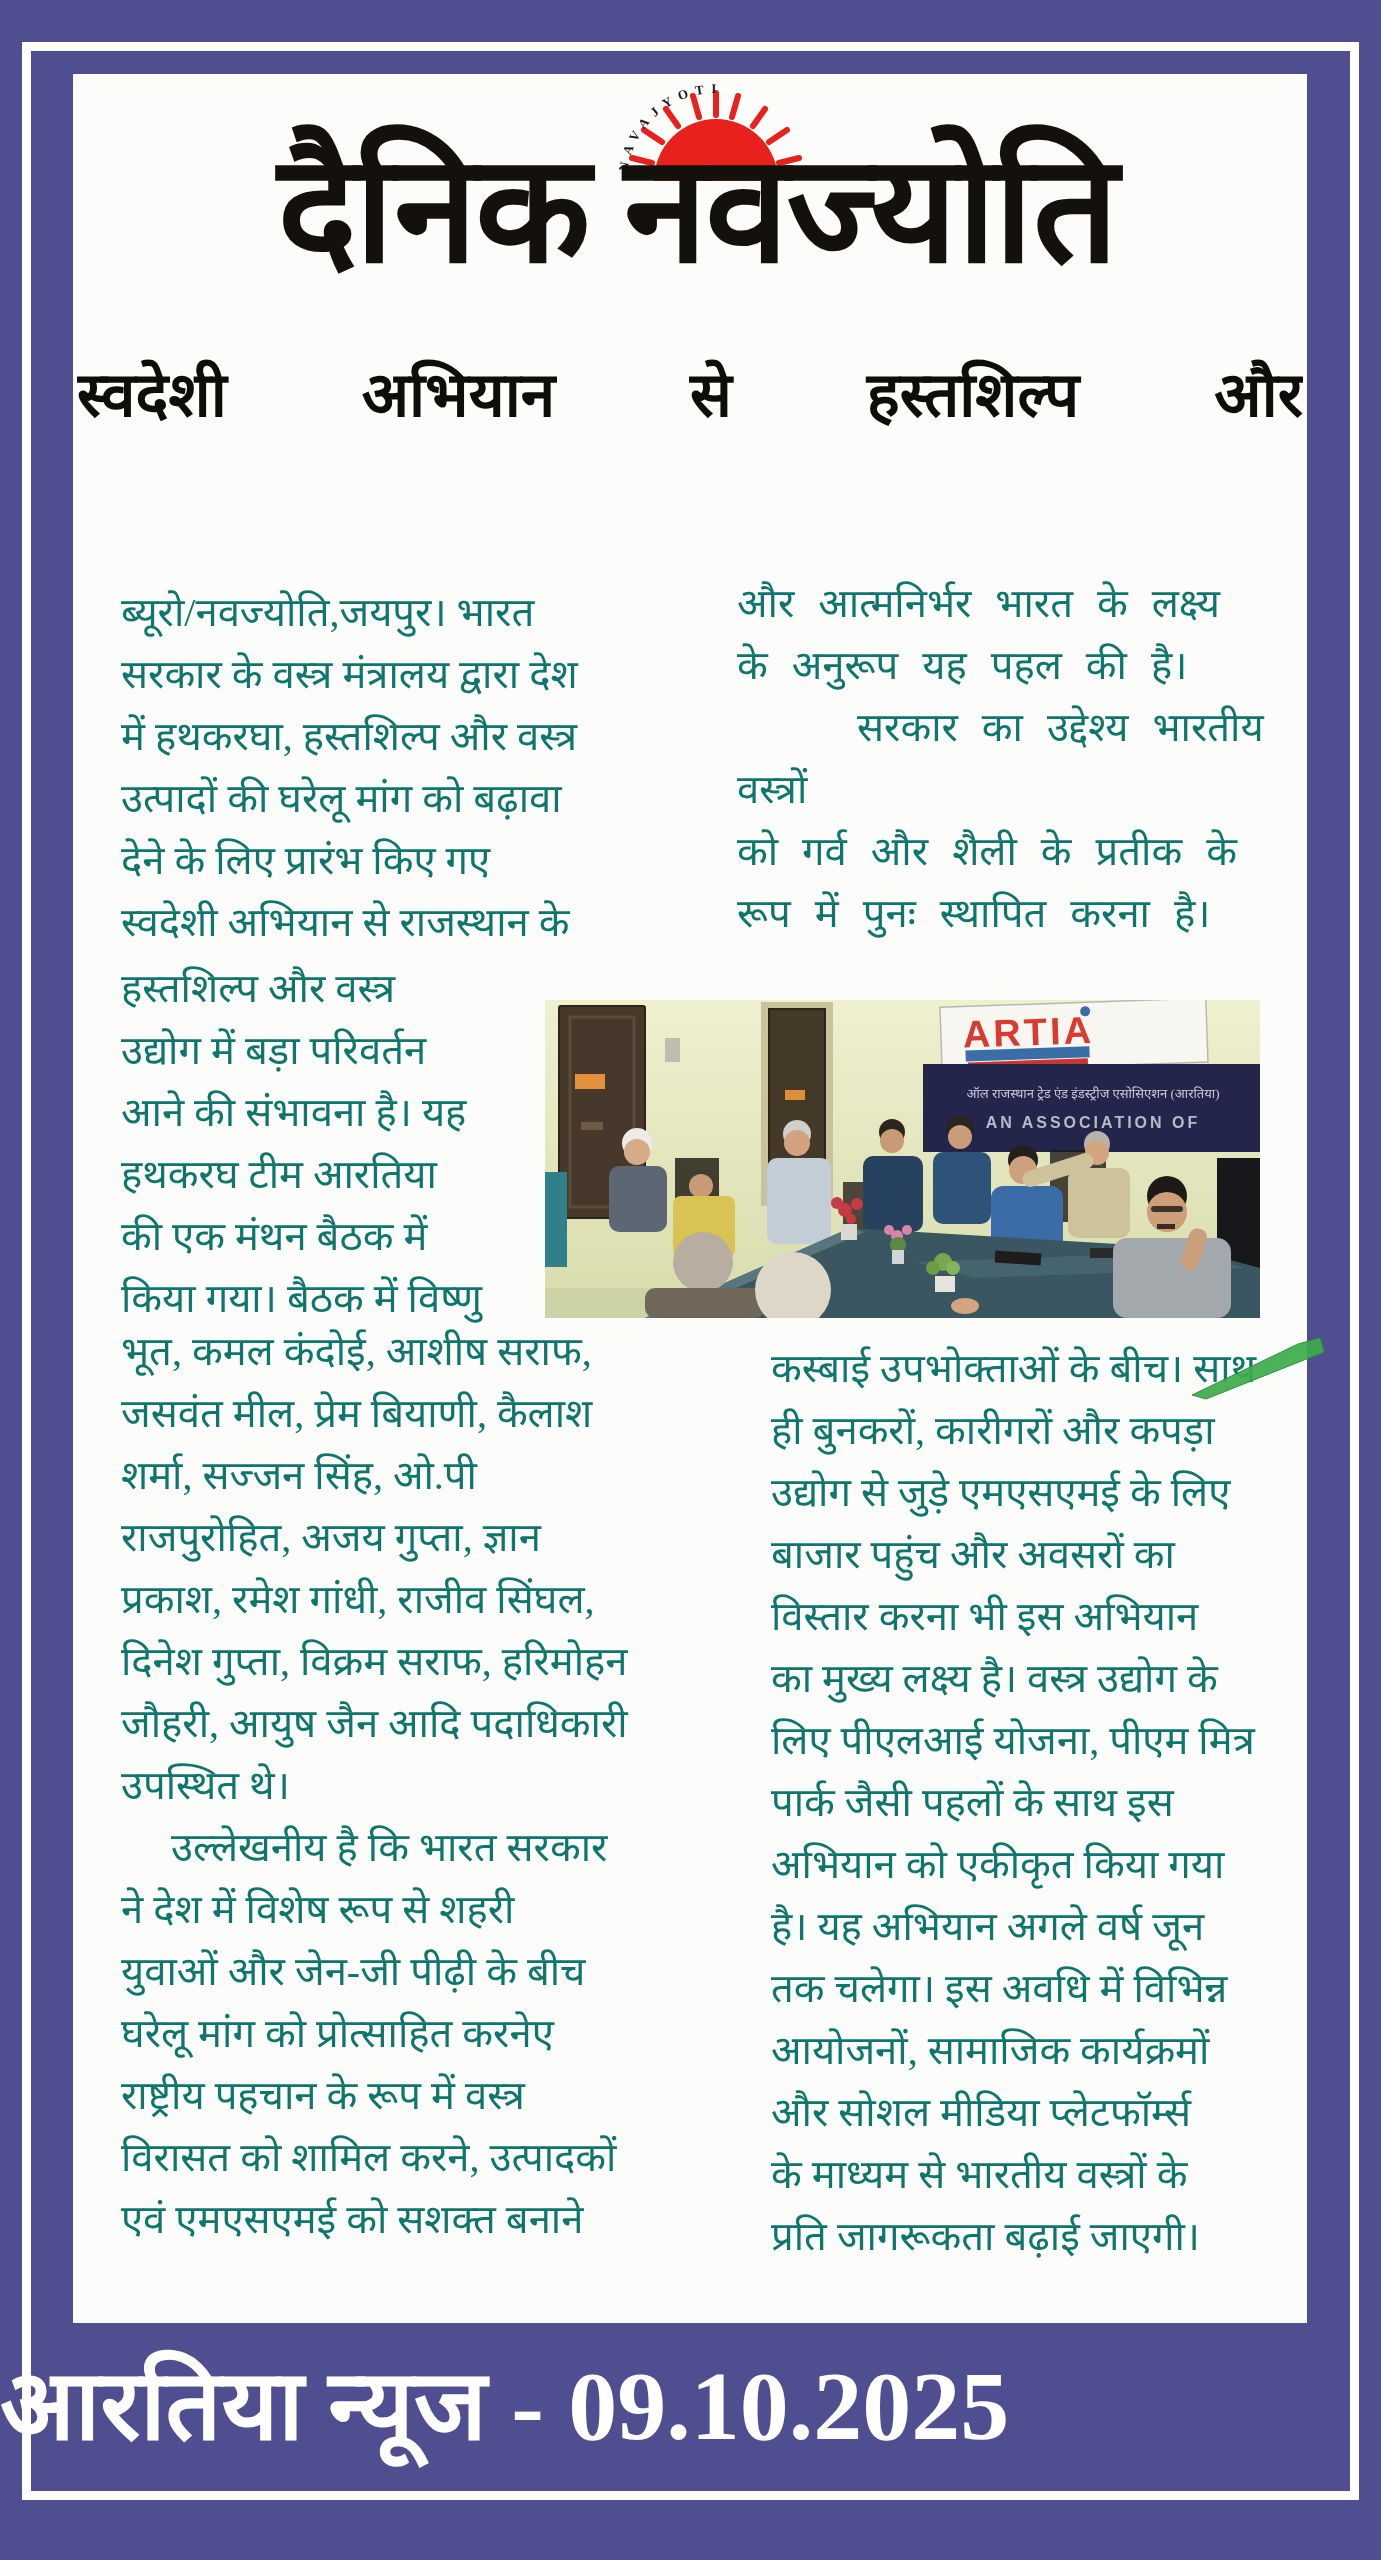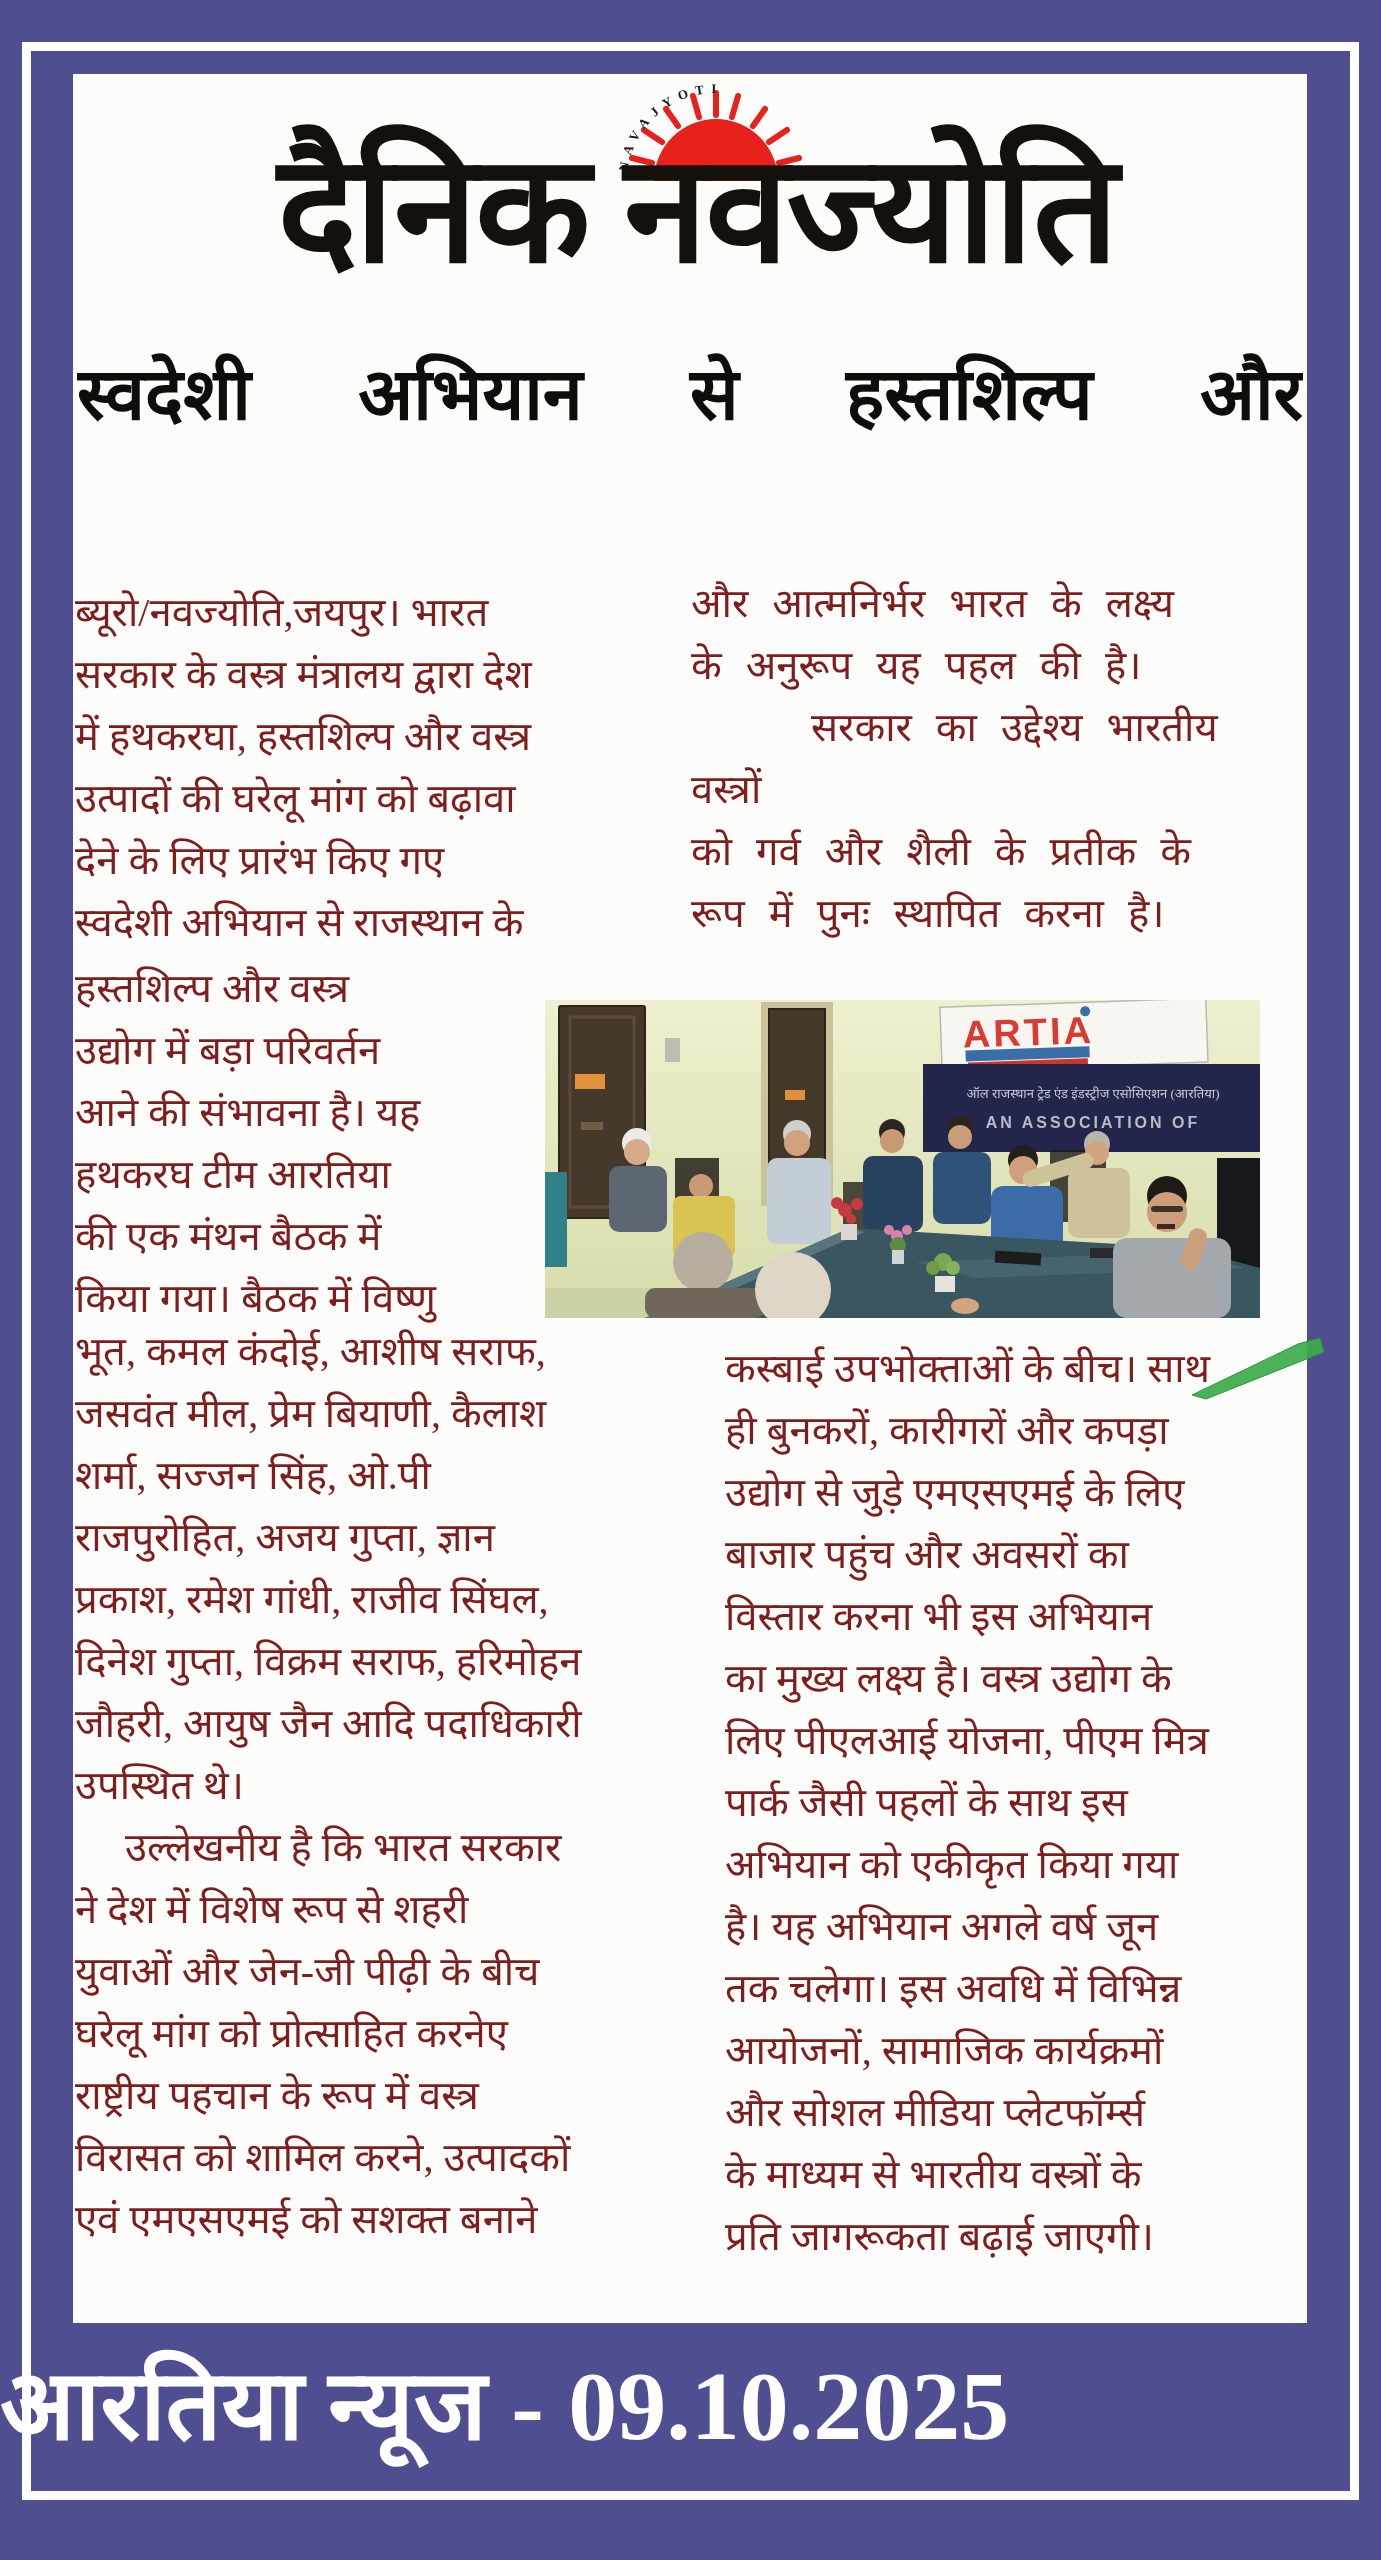--- a/index.html
+++ b/index.html
@@ -18,28 +18,28 @@
   }
   .masthead-wrap{position:absolute;left:0;top:0;width:1234px;height:260px;}
   .sun-logo{position:absolute;left:538px;top:4px;width:210px;height:118px;z-index:1;}
   .masthead{
     position:absolute;left:0;top:26px;width:1234px;text-align:center;
     font-size:150px;line-height:220px;font-weight:700;color:#14100c;
     z-index:2;letter-spacing:-2px;white-space:nowrap;padding-left:7px;
   }
   .headline{
     position:absolute;left:4px;width:1226px;height:122px;
-    font-size:72px;line-height:118px;font-weight:700;color:#0f0d0a;
+    font-size:62px;line-height:118px;font-weight:700;color:#0f0d0a;
     text-align:justify;text-align-last:justify;white-space:nowrap;overflow:hidden;
   }
   .headline.l1{top:262px;}
   .headline.l2{top:390px;}
   .bodytext{
-    position:absolute;font-size:40px;line-height:62px;color:#7f1d1d;
-    white-space:pre-line;overflow:hidden;text-align:left;
+    position:absolute;font-size:40px;line-height:62px;color:#0f766e;
+    white-space:pre-line;overflow:hidden;text-align:left;margin-left:46px;
   }
   .L1{left:2px;top:508px;width:594px;height:372px;}
   .L2{left:2px;top:884px;width:472px;height:372px;}
   .L3{left:2px;top:1247px;width:598px;height:930px;}
   .R1{left:618px;top:502px;width:616px;height:372px;font-family:Liberation Mono, monospace;}
   .R2{left:652px;top:1264px;width:616px;height:930px;}
   .photo{
     position:absolute;left:472px;top:926px;width:715px;height:318px;
     overflow:hidden;background:#e0e3ba;
   }

